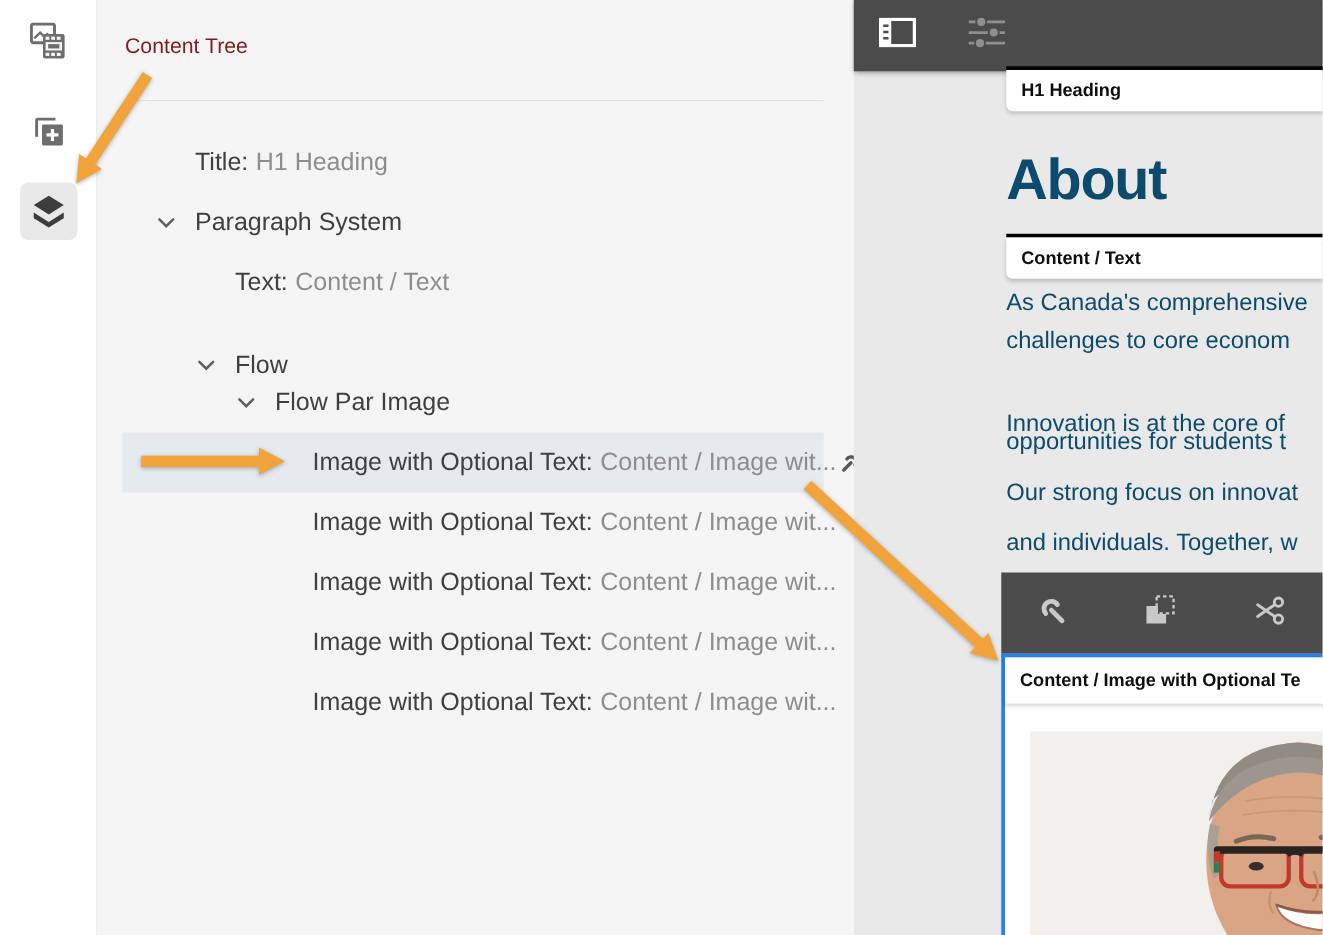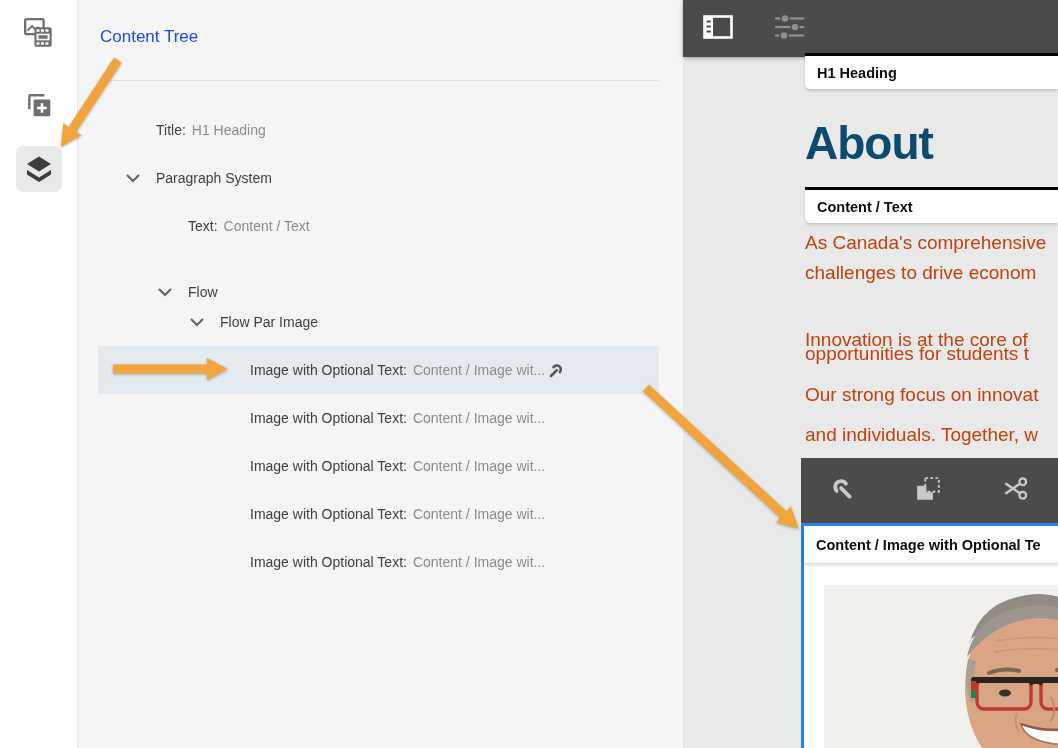--- a/index.html
+++ b/index.html
@@ -9,24 +9,24 @@
 
   
   #rail { left:0; top:0; width:78px; height:748px; background:#ffffff;
     border-right:1px solid #e7e7e7; z-index:5; }
   .rail-btn { position:absolute; left:16px; width:46px; height:46px;
     display:flex; align-items:center; justify-content:center; border-radius:7px; cursor:pointer; }
   .rail-btn.selected { background:#e9e9e9; }
 
   
   #tree-panel { left:78px; top:0; width:605px; height:748px; background:#f5f5f5; }
-  #tree-title { position:absolute; left:22px; top:27px; font-size:17px; color:#1d4ed8; }
+  #tree-title { position:absolute; left:22px; top:27px; font-size:17px; color:#7f1d1d; }
   #tree-divider { position:absolute; left:22px; top:80px; width:559px; height:1px; background:#e1e1e1; }
   .trow { position:absolute; left:0; width:605px; height:48px; display:flex;
-    align-items:center; font-size:14px; color:#3f3f3f; cursor:pointer; }
+    align-items:center; font-size:20px; color:#3f3f3f; cursor:pointer; }
   .trow .hl { position:absolute; left:20px; top:0; width:561px; height:48px; background:#e5eaee; }
   .trow > * { position:relative; }
   .chev { width:14px; height:9px; margin-right:16px; flex:0 0 auto; }
   .tlabel { white-space:nowrap; }
   .tvalue { color:#8d8d8d; margin-left:6px; white-space:nowrap; }
   .tree-wrench { margin-left:3px; flex:0 0 auto; }
 
   
   #preview { left:683px; top:0; width:375px; height:748px; background:#e9e9e9; }
   #ptoolbar { position:absolute; left:0; top:0; width:375px; height:57px; background:#4b4b4b;
@@ -34,21 +34,21 @@
   .ptool-btn { margin-left:16px; padding:4px; cursor:pointer; }
 
   .ov-line { position:absolute; height:3px; background:#000; }
   .ov-label { position:absolute; background:#fff; height:33px; display:flex; align-items:center;
     padding-left:12px; font-size:14.5px; font-weight:bold; color:#0d0d0d;
     border-radius:0 0 0 5px; box-shadow:0 2px 3px rgba(0,0,0,.16); white-space:nowrap; overflow:hidden; }
 
   #about-heading { position:absolute; left:122px; top:116px; font-size:46px; font-weight:800;
     color:#0c4a6e; letter-spacing:-1px; }
   .pline { position:absolute; left:122px; height:28px; font-size:19px; line-height:28px;
-    color:#c2410c; white-space:nowrap; }
+    color:#0c4a6e; white-space:nowrap; }
 
   #action-toolbar { position:absolute; left:118px; top:458px; width:257px; height:65px;
     background:#4b4b4b; display:flex; align-items:center; justify-content:space-between;
     padding:0 28px; }
   .act-btn { cursor:pointer; }
 
   #sel-hline { position:absolute; left:118px; top:523px; width:257px; height:3px; background:#2680eb; }
   #sel-vline { position:absolute; left:118px; top:523px; width:3px; height:225px; background:#2680eb; }
   #img-component { position:absolute; left:121px; top:563px; width:254px; height:185px; background:#ffffff; }
   #img-label { left:121px; top:526px; width:292px; height:37px; border-radius:0; }
@@ -191,21 +191,21 @@
   </div>
 
   <div id="about-heading">About</div>
 
   <div class="ov-line" style="left:122px; top:187px; width:253px"></div>
   <div class="ov-label" style="left:122px; top:190px; width:253px">
     <span>Content / Text</span>
   </div>
 
   <div class="pline" style="top:229px">As Canada's comprehensive</div>
-  <div class="pline" style="top:259px">challenges to drive econom</div>
+  <div class="pline" style="top:259px">challenges to core econom</div>
   <div class="pline" style="top:326px">Innovation is at the core of</div>
   <div class="pline" style="top:340px">opportunities for students t</div>
   <div class="pline" style="top:381px">Our strong focus on innovat</div>
   <div class="pline" style="top:421px">and individuals. Together, w</div>
 
   <div id="action-toolbar">
     <div class="act-btn">
       <svg width="25" height="25" viewBox="0 0 17 17">
         <g stroke="#c9c9c9" stroke-width="2.6" fill="none" stroke-linecap="round">
           <path d="M11.5 5.2 a4 4 0 1 0 -6.3 4.9"></path>

